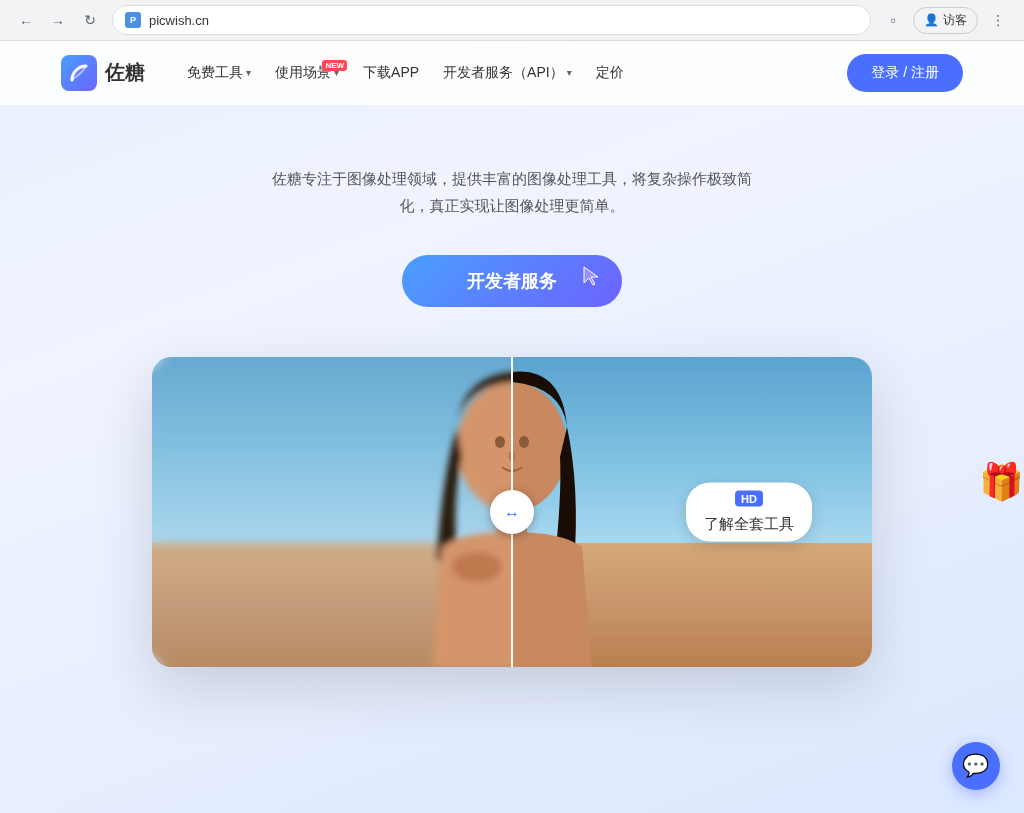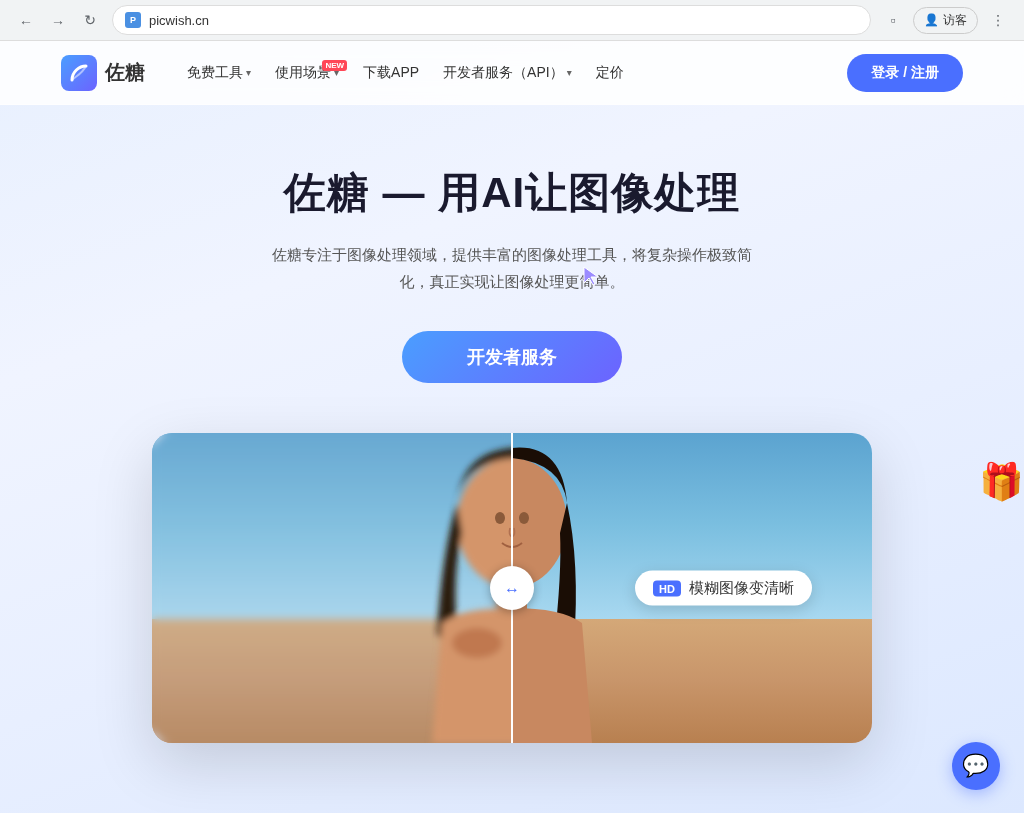--- a/index.html
+++ b/index.html
@@ -172,21 +172,21 @@
       margin-left: auto;
     }
     .login-btn {
       background: #4a6fff;
       color: white;
       border: none;
       border-radius: 24px;
       padding: 10px 24px;
       font-size: 14px;
       cursor: pointer;
-      font-weight: 700;
+      font-weight: 400;
     }
 
     
     .hero {
       text-align: center;
       padding: 60px 20px 40px;
       position: relative;
       z-index: 5;
     }
     .hero-title {
@@ -314,20 +314,21 @@
       border-radius: 24px;
       padding: 8px 18px;
       display: flex;
       align-items: center;
       gap: 8px;
       box-shadow: 0 4px 15px rgba(0,0,0,0.15);
       z-index: 12;
       font-size: 15px;
       color: #333;
       font-weight: 500;
+      flex-direction: column;
     }
     .hd-tag {
       background: #4a6fff;
       color: white;
       font-size: 11px;
       font-weight: 700;
       padding: 2px 6px;
       border-radius: 4px;
     }
 
@@ -434,21 +435,20 @@
   </nav>
 
   <div class="hero">
 
     <div class="cursor">
       <svg width="24" height="24" viewBox="0 0 24 24" fill="none">
         <path d="M4 4 L4 20 L9 15 L13 22 L15 21 L11 14 L18 14 Z" fill="#9b8cff" stroke="white" stroke-width="1"></path>
       </svg>
     </div>
 
-    <h1 class="hero-title">佐糖 — 用AI让图像处理</h1>
     <p class="hero-desc">佐糖专注于图像处理领域，提供丰富的图像处理工具，将复杂操作极致简化，真正实现让图像处理更简单。</p>
 
     <div class="action-buttons">
       <button class="btn-primary">开发者服务</button>
     </div>
 
     <div class="demo-container">
 
       <div class="sky-bg"></div>
 
@@ -517,21 +517,21 @@
       <div class="blur-overlay"></div>
 
       <div class="divider-line"></div>
 
       <div class="slider-handle">
         <span>↔</span>
       </div>
 
       <div class="hd-badge">
         <span class="hd-tag">HD</span>
-        <span>模糊图像变清晰</span>
+        <span>了解全套工具</span>
       </div>
     </div>
   </div>
 
   <div style="position:absolute; right:0; top:420px; z-index:20;">
     <span style="font-size:36px;">🎁</span>
   </div>
 
   <div class="chat-button">
     <span>💬</span>

